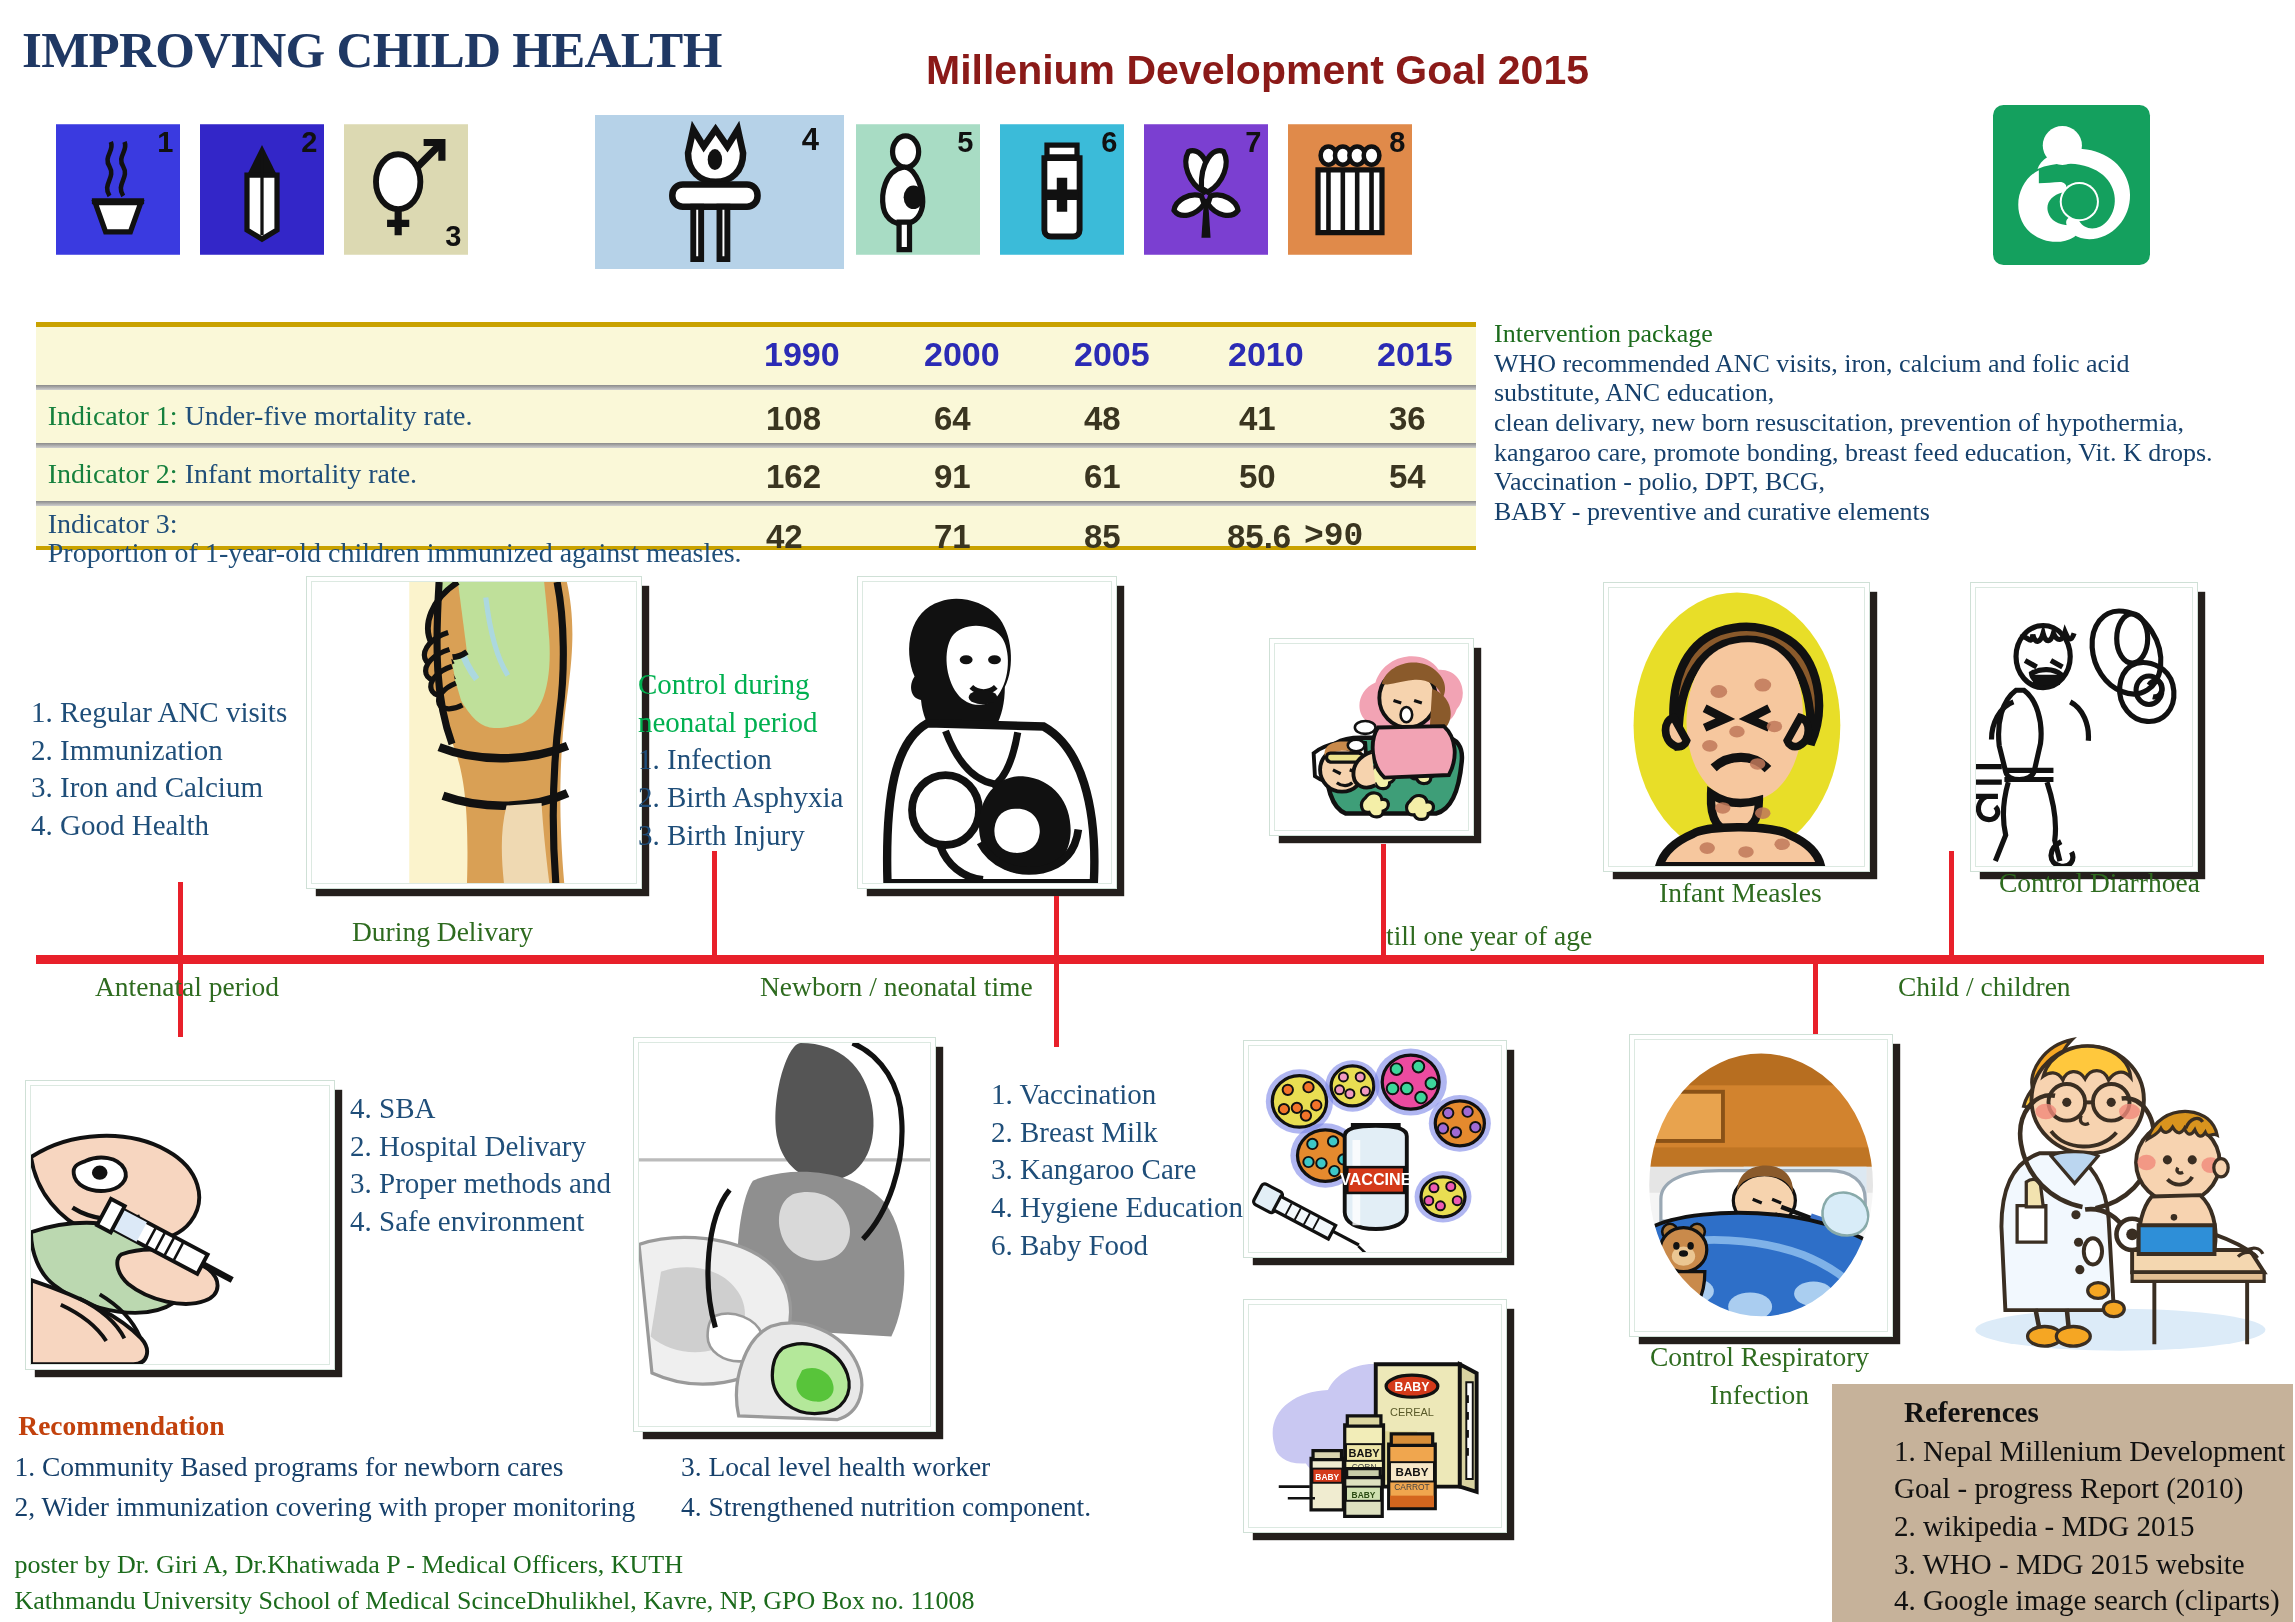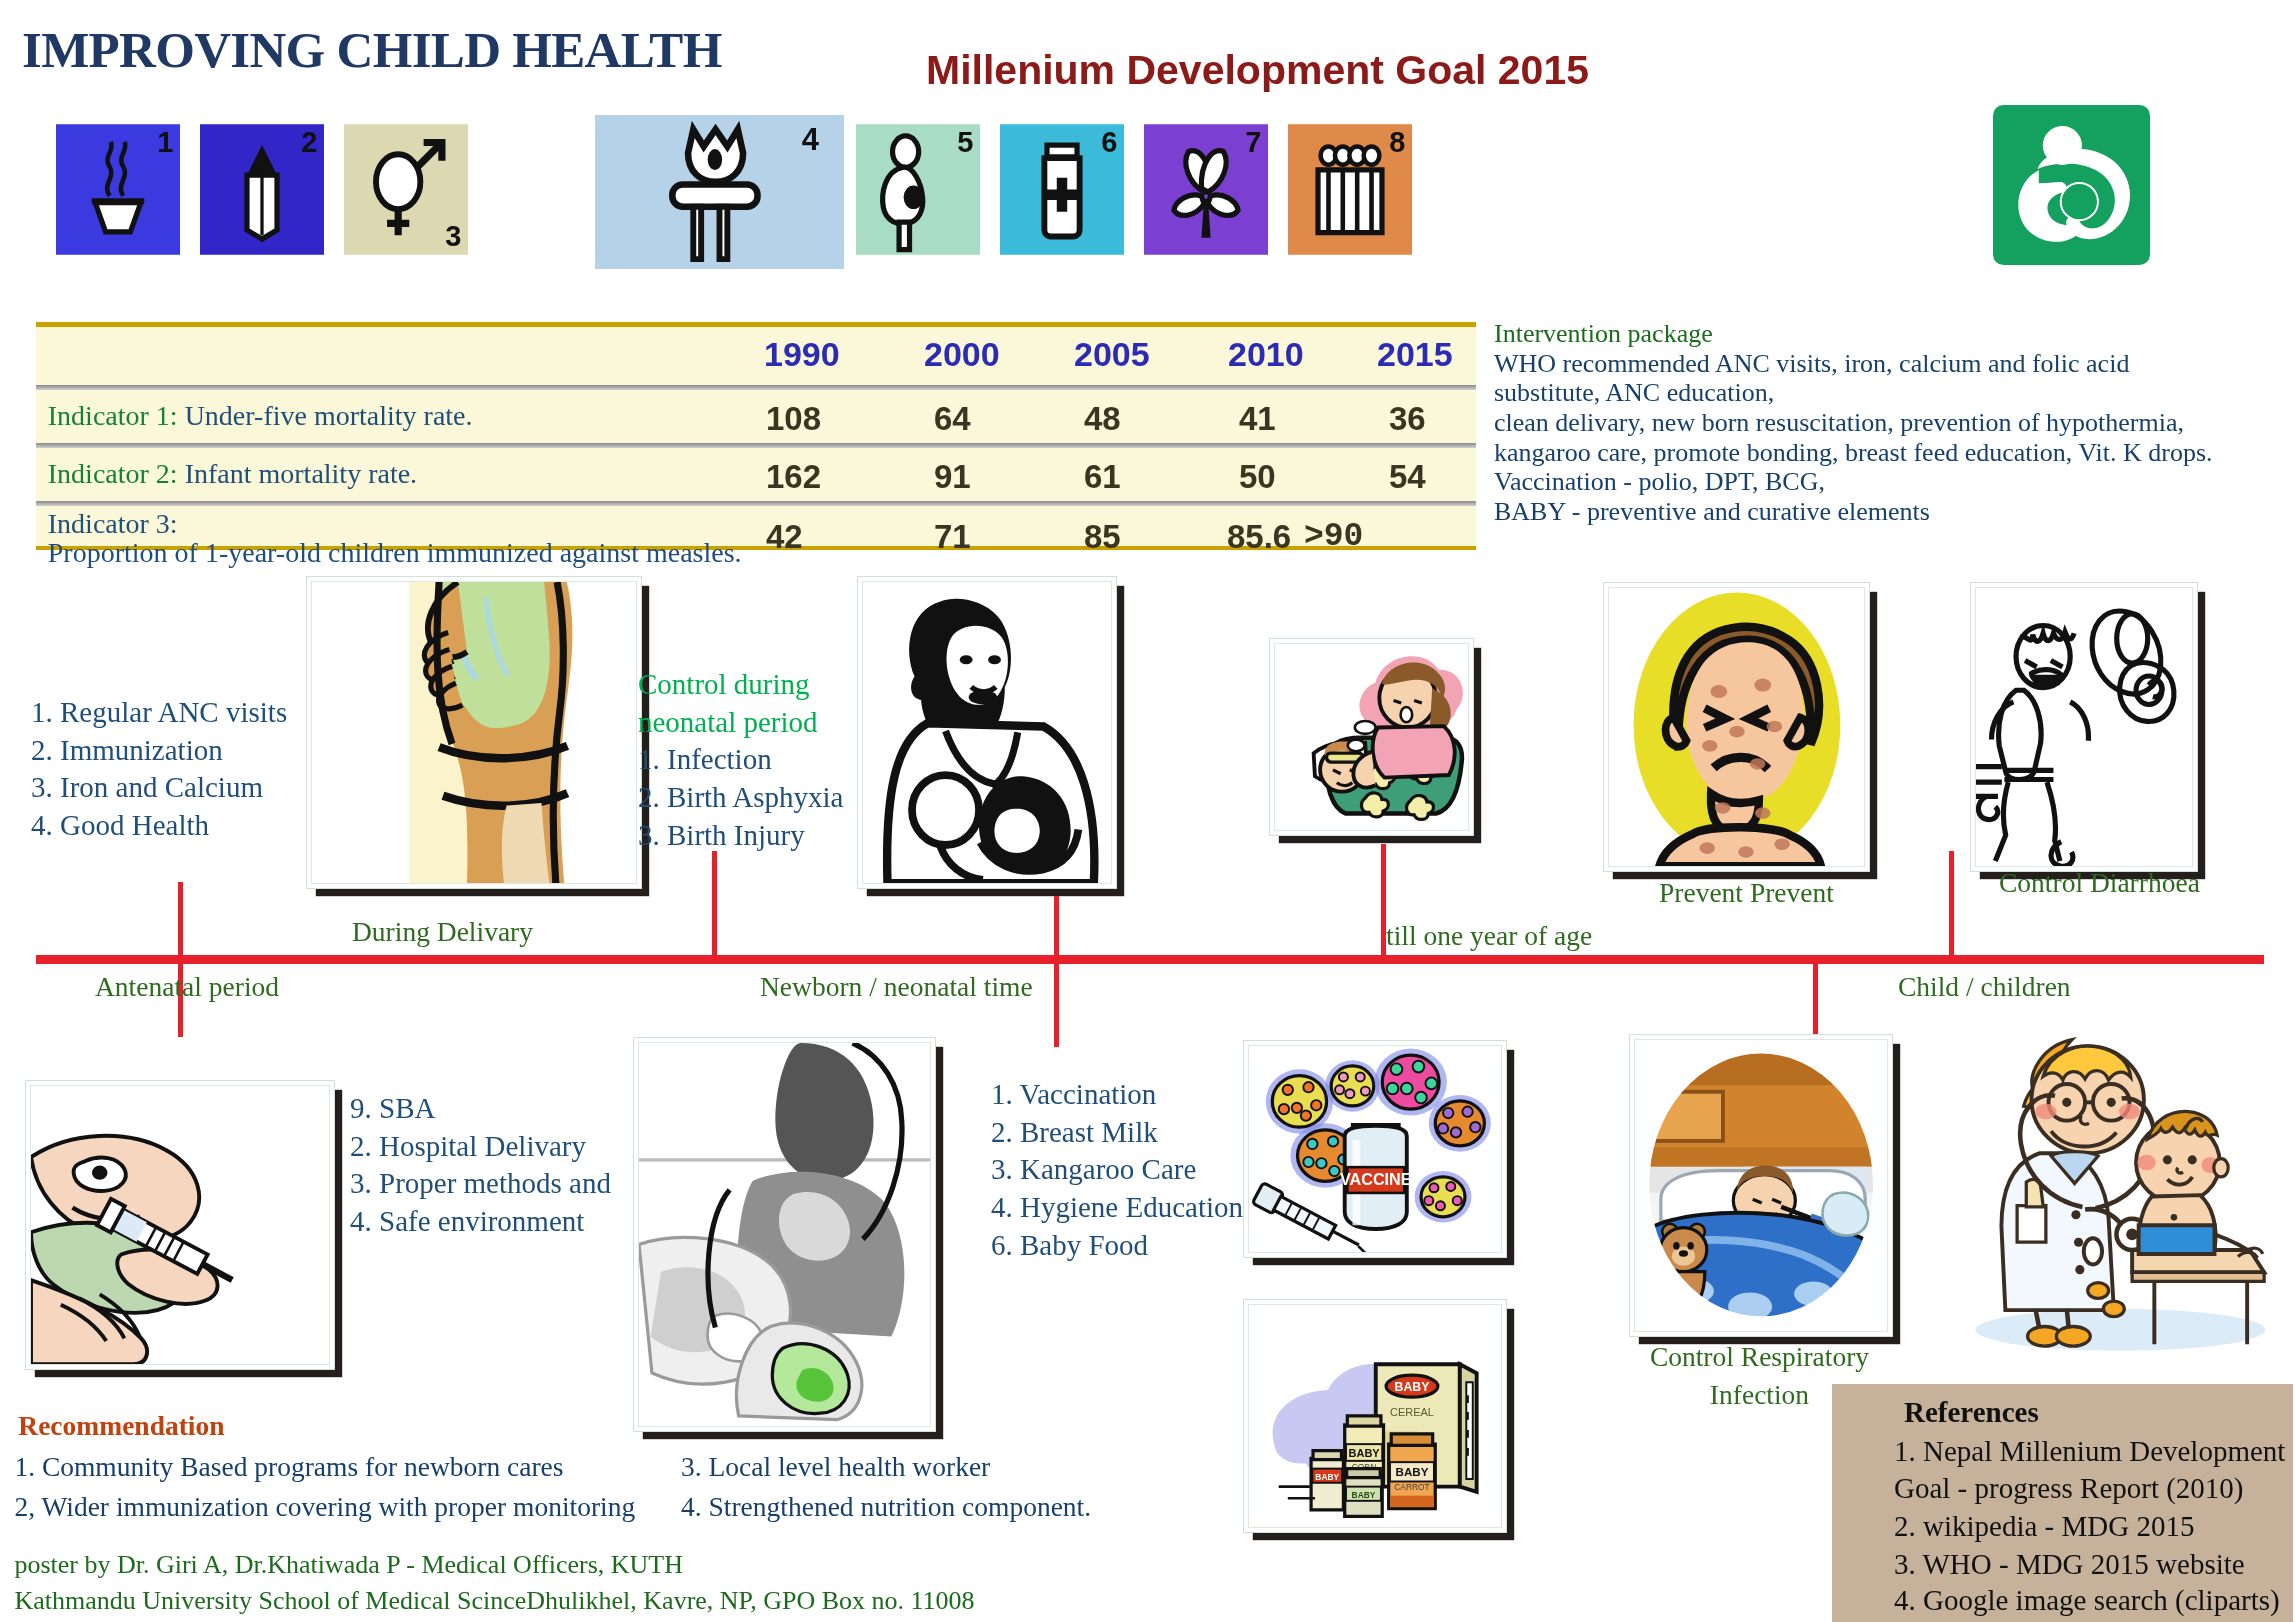--- a/index.html
+++ b/index.html
@@ -379,21 +379,21 @@
 </div>
 
 <div class="listblk" style="left:638px;top:666px;">
   <div class="g">Control during</div>
   <div class="g">neonatal period</div>
   <div>1. Infection</div>
   <div>2. Birth Asphyxia</div>
   <div>3. Birth Injury</div>
 </div>
 
-<div class="greenlabel" style="left:1659px;top:877px;">Prevent Prevent</div>
+<div class="greenlabel" style="left:1659px;top:877px;">Infant Measles</div>
 <div class="greenlabel" style="left:1999px;top:867px;">Control Diarrhoea</div>
 
 <div class="abs" id="tl-bar"></div>
 <div class="tick abs" style="left:178px;top:882px;height:75px;"></div>
 <div class="tick abs" style="left:712px;top:851px;height:108px;"></div>
 <div class="tick abs" style="left:1054px;top:896px;height:62px;"></div>
 <div class="tick abs" style="left:1381px;top:844px;height:115px;"></div>
 <div class="tick abs" style="left:1949px;top:851px;height:108px;"></div>
 <div class="tick abs" style="left:178px;top:962px;height:75px;"></div>
 <div class="tick abs" style="left:1054px;top:962px;height:85px;"></div>
@@ -706,21 +706,21 @@
     <path d="M394 306 c28 10 50 22 62 32" stroke="#3A2E22" stroke-width="6" fill="none"></path>
     <path d="M440 332 c12 -8 24 -6 28 4 M430 340 c10 -10 24 -8 30 2" stroke="#3A2E22" stroke-width="5" fill="none"></path>
     <circle cx="332" cy="280" r="5" fill="#3A2E22"></circle>
   </svg>
 </div>
 
 <div class="greenlabel c" style="left:1635px;top:1341px;width:249px;">Control Respiratory</div>
 <div class="greenlabel c" style="left:1635px;top:1379px;width:249px;">Infection</div>
 
 <div class="listblk" style="left:350px;top:1090px;">
-  <div>9. SBA</div>
+  <div>4. SBA</div>
   <div>2. Hospital Delivary</div>
   <div>3. Proper methods and</div>
   <div>4. Safe environment</div>
 </div>
 
 <div class="listblk" style="left:991px;top:1076px;">
   <div>1. Vaccination</div>
   <div>2. Breast Milk</div>
   <div>3. Kangaroo Care</div>
   <div>4. Hygiene Education</div>

